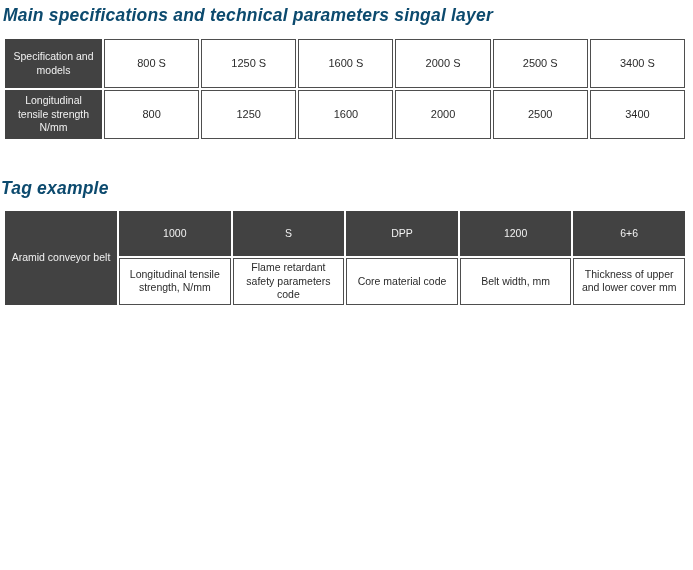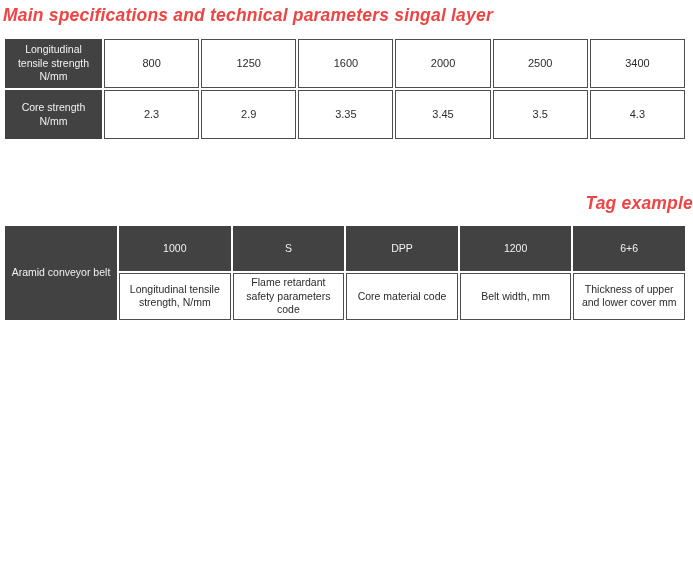--- a/index.html
+++ b/index.html
@@ -7,27 +7,27 @@
     width:693px;height:570px;overflow:hidden;
     font-family:"Liberation Sans","DejaVu Sans",sans-serif;
     -webkit-font-smoothing:antialiased;
   }
   .page{position:relative;width:693px;height:570px;background:#ffffff;}
 
   .section-title{
     font-style:italic;
     font-weight:bold;
     font-size:17.5px;
-    color:#ef4444;
+    color:#0c4a6e;
     letter-spacing:.2px;
     margin:0;
     padding:0;
   }
   #title-specs{margin:5px 0 0 3px;}
-  #title-tag{margin:52px 0 0 1px;text-align:right;}
+  #title-tag{margin:37px 0 0 1px;}
 
   table{
     border-collapse:separate;
     border-spacing:2px;
     table-layout:fixed;
     margin-left:3px;
   }
   td{
     border:1px solid #4e4e4e;
     text-align:center;
@@ -66,36 +66,36 @@
       <col class="label-col">
         <col>
         <col>
         <col>
         <col>
         <col>
         <col>
     </colgroup>
     <tbody>
       <tr>
+        <td class="dark">Specification and models</td>
+        <td>800 S</td>
+        <td>1250 S</td>
+        <td>1600 S</td>
+        <td>2000 S</td>
+        <td>2500 S</td>
+        <td>3400 S</td>
+      </tr>
+      <tr>
         <td class="dark">Longitudinal tensile strength N/mm</td>
         <td>800</td>
         <td>1250</td>
         <td>1600</td>
         <td>2000</td>
         <td>2500</td>
         <td>3400</td>
-      </tr>
-      <tr>
-        <td class="dark">Core strength N/mm</td>
-        <td>2.3</td>
-        <td>2.9</td>
-        <td>3.35</td>
-        <td>3.45</td>
-        <td>3.5</td>
-        <td>4.3</td>
       </tr>
     </tbody>
   </table>
 
   <h1 class="section-title" id="title-tag">Tag example</h1>
 
   <table id="tag-table">
     <colgroup>
       <col class="label-col">
         <col>

